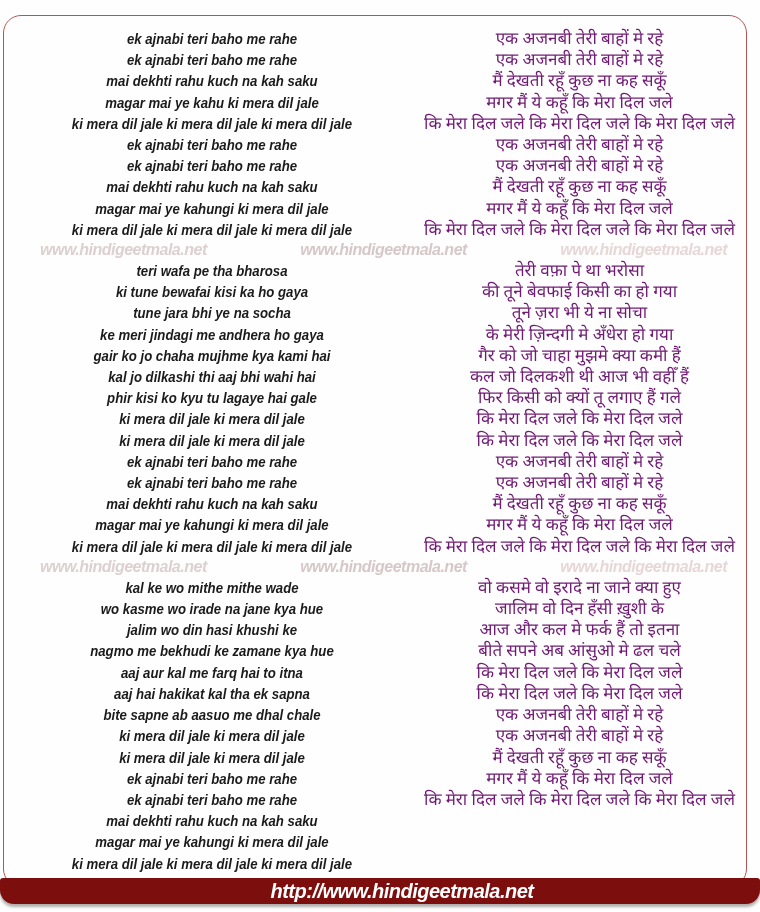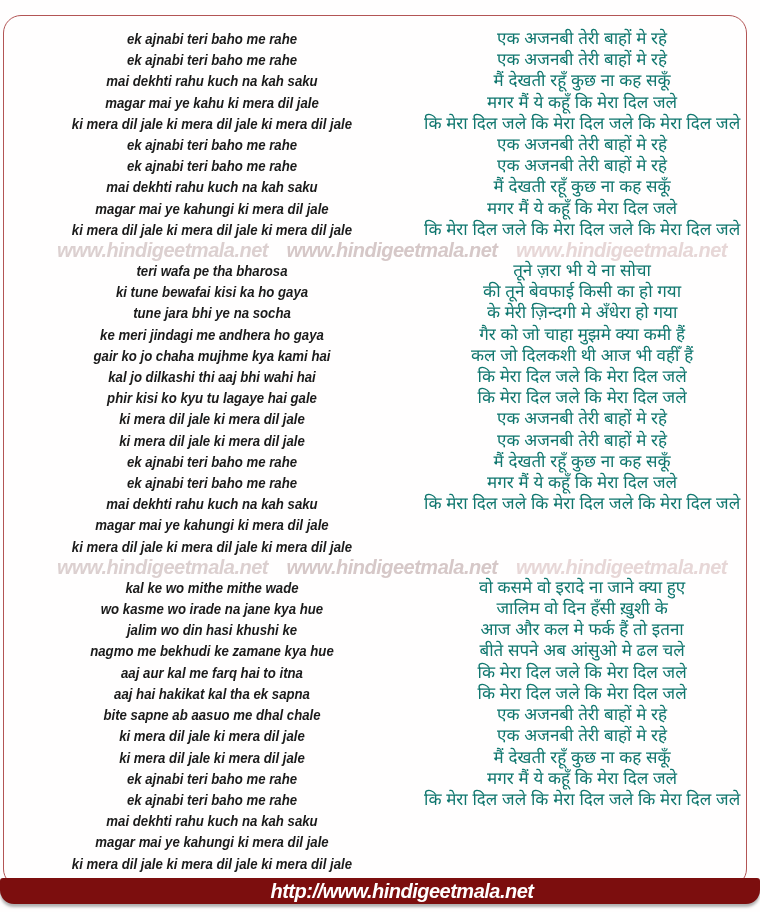--- a/index.html
+++ b/index.html
@@ -30,36 +30,35 @@
   .roman-line {
     font-family: "Liberation Sans", sans-serif;
     font-style: italic;
     font-weight: bold;
     font-size: 15px;
     color: #1b1b1b;
     transform: scaleX(0.88);
     transform-origin: 50% 50%;
   }
   .hindi-line {
-    font-family: Liberation Sans, sans-serif;
+    font-family: Liberation Serif, serif;
     font-size: 17px;
-    color: #0f766e;
+    color: #701a75;
   }
   .watermark-row {
     height: 20px;
     line-height: 20px;
     display: flex;
     justify-content: space-between;
     padding: 0 33px 0 40px;
     font-style: italic;
     font-weight: bold;
-    font-size: 20px;
+    font-size: 16px;
     letter-spacing: -0.5px;
     user-select: none;
-    margin-left: 17px;
   }
   .wm { color: #dcd0d0; }
   .wm:nth-child(2) { color: #d6c8c8; }
   .wm:nth-child(3) { color: #e7d7d7; }
   .footer-bar {
     position: absolute;
     left: 0; right: 0; bottom: 8px;
     height: 26px;
     background: #7c0e0e;
     border-radius: 3px 3px 14px 14px;
@@ -126,25 +125,27 @@
         <div class="lyric-line roman-line">phir kisi ko kyu tu lagaye hai gale</div>
         <div class="lyric-line roman-line">ki mera dil jale ki mera dil jale</div>
         <div class="lyric-line roman-line">ki mera dil jale ki mera dil jale</div>
         <div class="lyric-line roman-line">ek ajnabi teri baho me rahe</div>
         <div class="lyric-line roman-line">ek ajnabi teri baho me rahe</div>
         <div class="lyric-line roman-line">mai dekhti rahu kuch na kah saku</div>
         <div class="lyric-line roman-line">magar mai ye kahungi ki mera dil jale</div>
         <div class="lyric-line roman-line">ki mera dil jale ki mera dil jale ki mera dil jale</div>
       </div>
       <div class="col col-hindi">
+        <div class="lyric-line hindi-line">तेरी वफ़ा पे था भरोसा</div>
+        <div class="lyric-line hindi-line">की तूने बेवफाई किसी का हो गया</div>
         <div class="lyric-line hindi-line">तूने ज़रा भी ये ना सोचा</div>
-        <div class="lyric-line hindi-line">की तूने बेवफाई किसी का हो गया</div>
         <div class="lyric-line hindi-line">के मेरी ज़िन्दगी मे अँधेरा हो गया</div>
         <div class="lyric-line hindi-line">गैर को जो चाहा मुझमे क्या कमी हैं</div>
         <div class="lyric-line hindi-line">कल जो दिलकशी थी आज भी वहीँ हैं</div>
+        <div class="lyric-line hindi-line">फिर किसी को क्यों तू लगाए हैं गले</div>
         <div class="lyric-line hindi-line">कि मेरा दिल जले कि मेरा दिल जले</div>
         <div class="lyric-line hindi-line">कि मेरा दिल जले कि मेरा दिल जले</div>
         <div class="lyric-line hindi-line">एक अजनबी तेरी बाहों मे रहे</div>
         <div class="lyric-line hindi-line">एक अजनबी तेरी बाहों मे रहे</div>
         <div class="lyric-line hindi-line">मैं देखती रहूँ कुछ ना कह सकूँ</div>
         <div class="lyric-line hindi-line">मगर मैं ये कहूँ कि मेरा दिल जले</div>
         <div class="lyric-line hindi-line">कि मेरा दिल जले कि मेरा दिल जले कि मेरा दिल जले</div>
       </div>
     </div>
     <div class="watermark-row">

